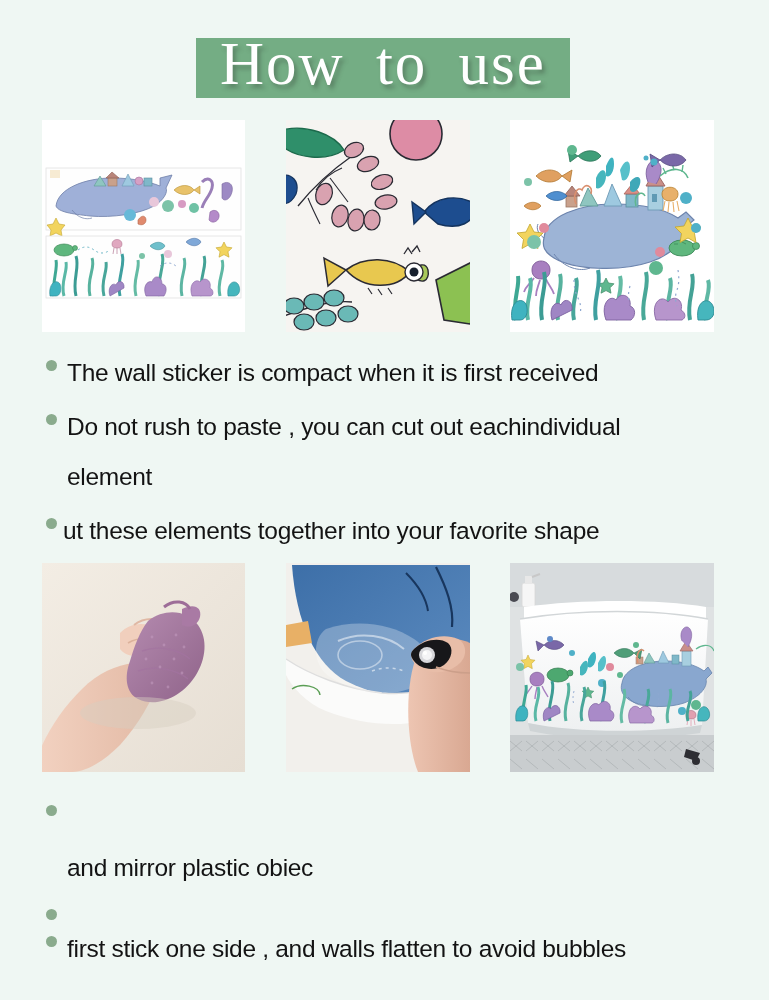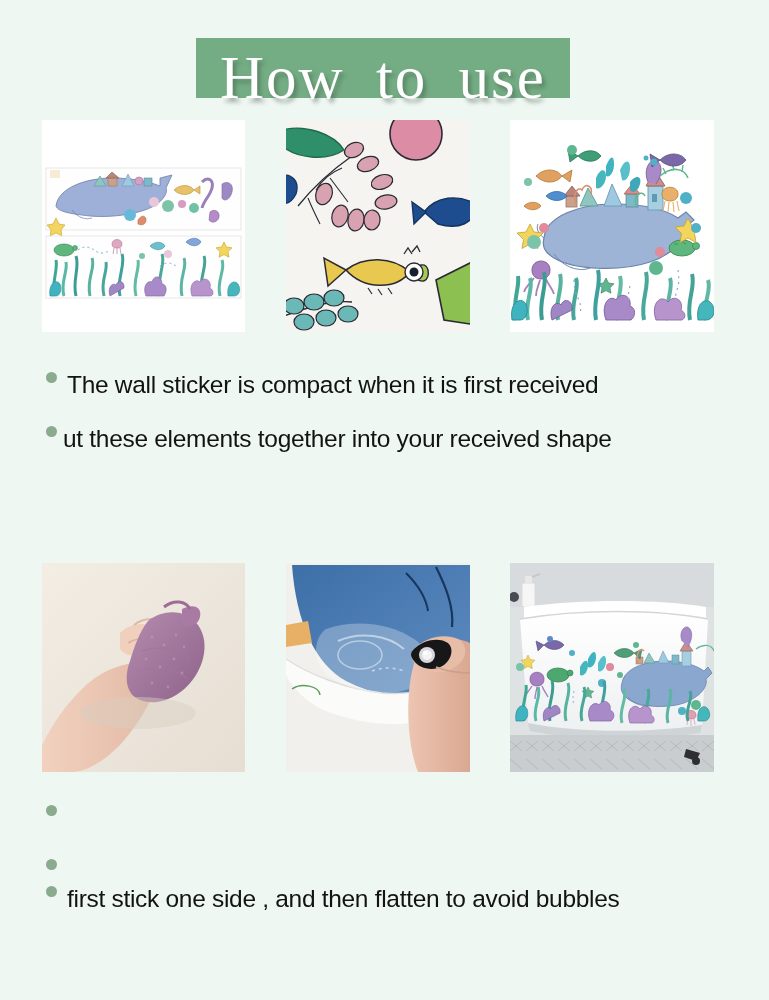--- a/index.html
+++ b/index.html
@@ -27,21 +27,21 @@
     position: absolute;
     left: 196px;
     top: 38px;
     width: 374px;
     height: 60px;
     background: #74ad84;
   }
   .banner-title {
     position: absolute;
     left: 196px;
-    top: 36px;
+    top: 22px;
     width: 374px;
     height: 82px;
     display: flex;
     align-items: center;
     justify-content: center;
     font-family: "Liberation Serif", serif;
     font-size: 61px;
     line-height: 1;
     color: #ffffff;
     letter-spacing: 2px;
@@ -75,21 +75,21 @@
   .row2 .photo.p3 { width: 204px; height: 209px; }
 
   .photo svg { display: block; width: 100%; height: 100%; }
 
   
   .text-block {
     position: absolute;
     left: 46px;
     width: 700px;
   }
-  .text-block.block1 { top: 360px; }
+  .text-block.block1 { top: 348px; }
   .text-block.block2 { top: 793px; }
 
   .bullet-item {
     display: flex;
     align-items: flex-start;
     margin-bottom: 4px;
   }
   .bullet-dot {
     flex: 0 0 auto;
     width: 11px;
@@ -322,23 +322,30 @@
       <path d="M120 166 q-3 10 0 18" fill="none" stroke="#8fa8d0" stroke-width="1.2" stroke-dasharray="2 4"></path>
     </svg>
   </div>
 </div>
 
 <div class="text-block block1">
   <div class="bullet-item">
     <span class="bullet-dot"></span>
     <span class="bullet-text">The wall sticker is compact when it is first received</span>
   </div>
+  <div class="bullet-item">
+    <span class="bullet-dot"></span>
+    <span class="bullet-text">
+      <span>Do not rush to paste , you can cut out eachindividual</span><br>
+      <span>element</span>
+    </span>
+  </div>
   <div class="bullet-item tight">
     <span class="bullet-dot"></span>
-    <span class="bullet-text">ut these elements together into your received shape</span>
+    <span class="bullet-text">ut these elements together into your favorite shape</span>
   </div>
 </div>
 
 <div class="photo-row row2">
 
   <div class="photo p1">
     <svg viewBox="0 0 203 209" preserveAspectRatio="none">
       <defs>
         <linearGradient id="wallg" x1="0" y1="0" x2="1" y2="1">
           <stop offset="0%" stop-color="#f3ede4"></stop>
@@ -524,22 +531,23 @@
       <circle cx="186" cy="198" r="4" fill="#2e2e33"></circle>
     </svg>
   </div>
 </div>
 
 <div class="text-block block2">
   <div class="bullet-item">
     <span class="bullet-dot"></span>
     <span class="bullet-text">
       <br>
+      <span>and mirror plastic obiec</span>
     </span>
   </div>
   <div class="bullet-item">
     <span class="bullet-dot"></span>
   </div>
   <div class="bullet-item">
     <span class="bullet-dot"></span>
-    <span class="bullet-text">first stick one side , and then flatten to avoid bubbles</span>
+    <span class="bullet-text">first stick one side , and walls flatten to avoid bubbles</span>
   </div>
 </div>
 
 </body></html>

